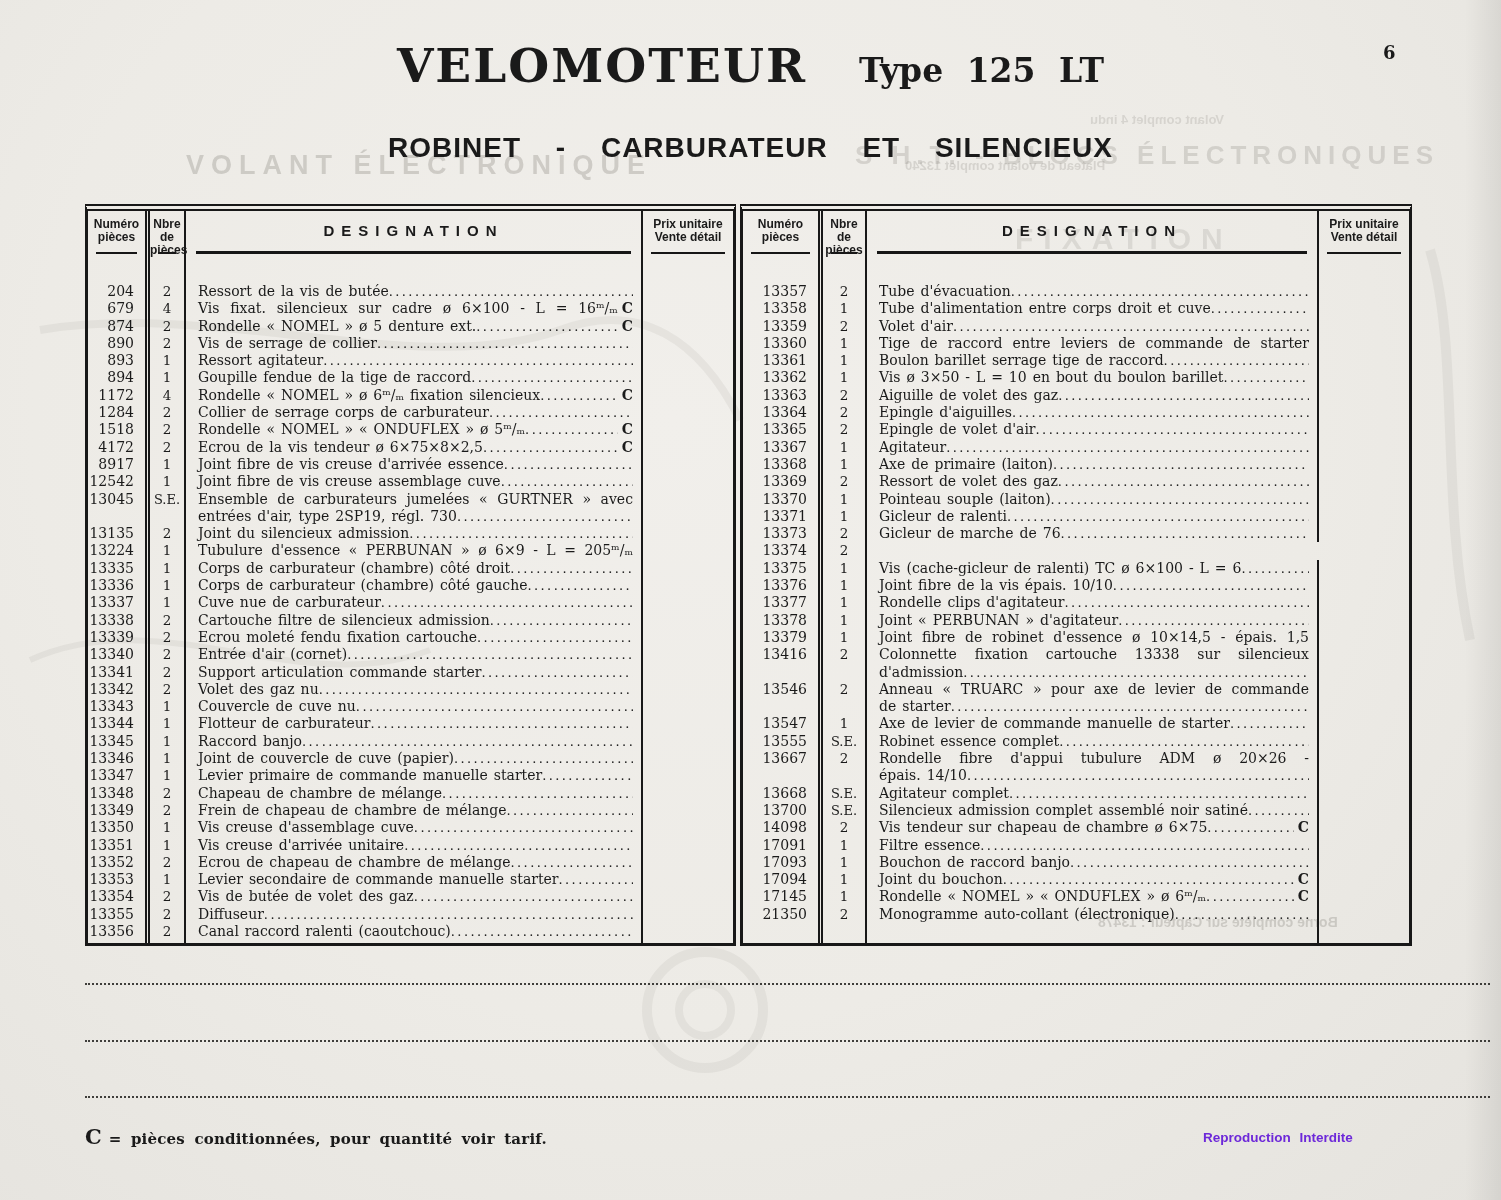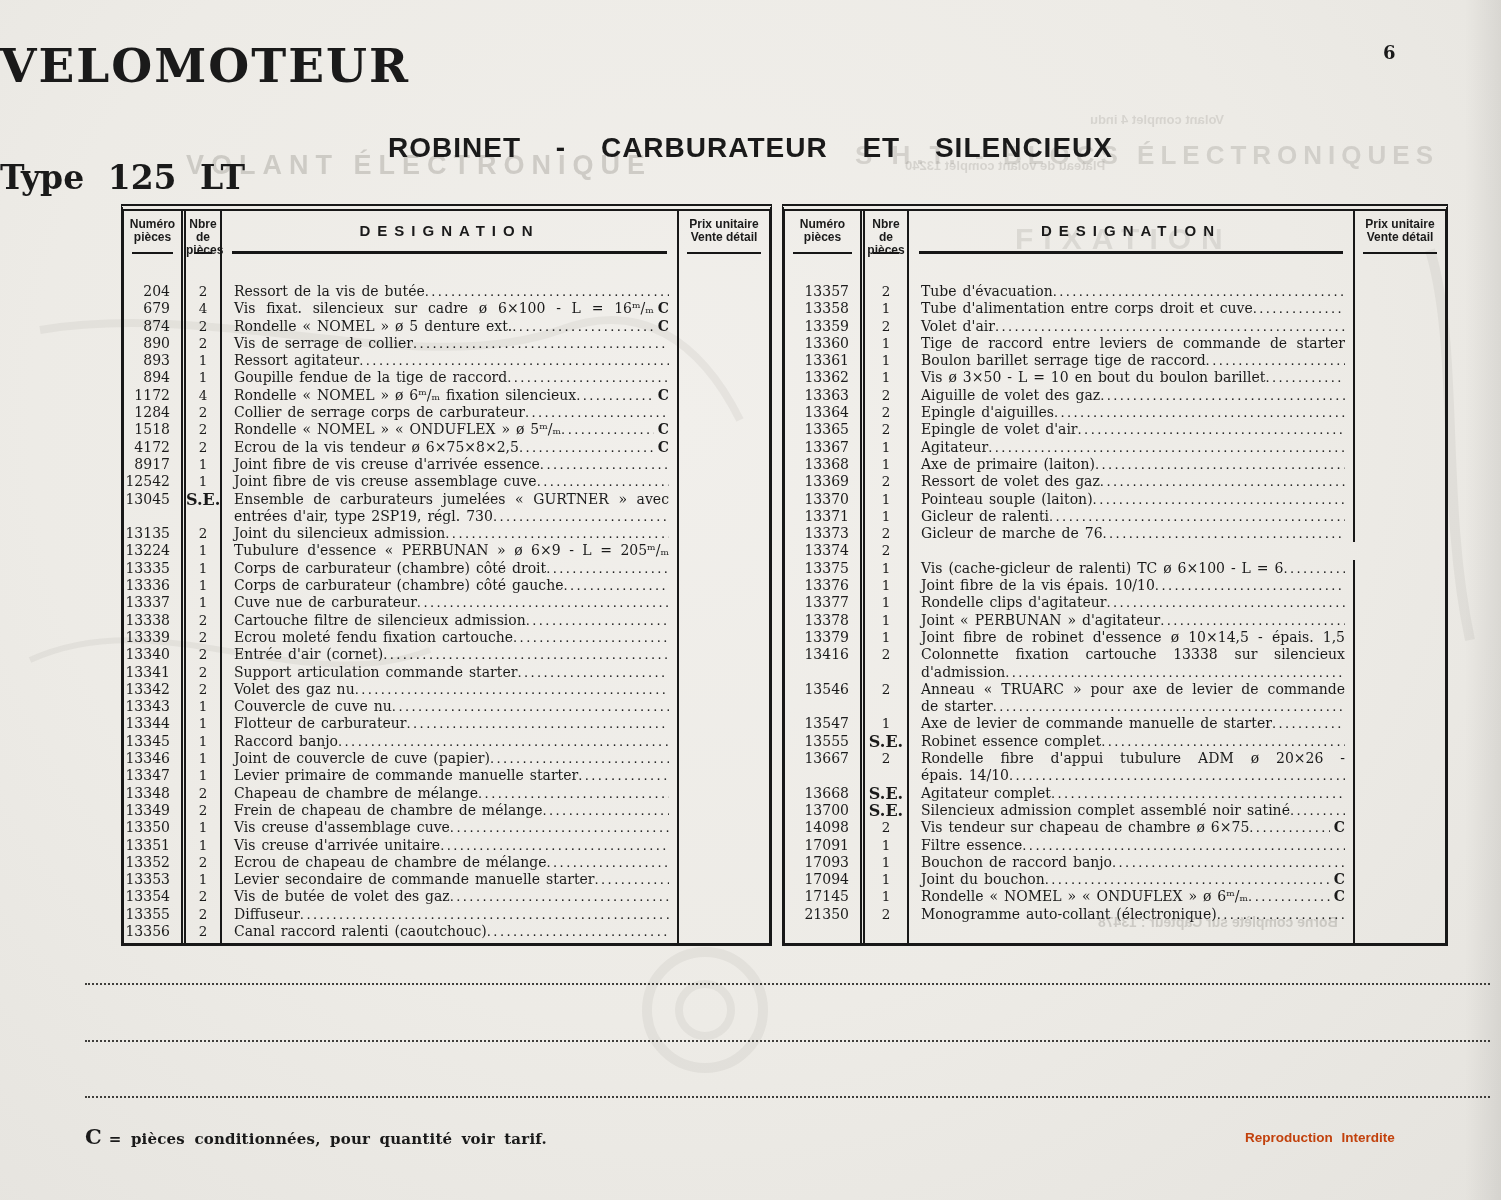--- a/index.html
+++ b/index.html
@@ -10,27 +10,27 @@
   }
   .layer{position:absolute;inset:0;}
   #ghosts{z-index:0;}
   #content{z-index:1;}
   .ghost{position:absolute;font-family:"Liberation Sans",sans-serif;font-weight:700;
          color:#8f8c85;white-space:nowrap;}
   .ghost.mir{transform:scaleX(-1);}
   
   .pagenum{position:absolute;left:1383px;top:42px;font:700 18px "DejaVu Serif",serif;}
   .titlebar{position:absolute;top:42px;left:0;width:100%;display:flex;justify-content:center;
-            align-items:baseline;gap:72px;flex-direction:column;}
+            align-items:baseline;gap:52px;}
   .title-main{font:700 47px/1 "DejaVu Serif",serif;letter-spacing:2px;}
   .title-type{font:700 33px/1 "DejaVu Serif",serif;word-spacing:12px;}
   .subtitle{position:absolute;top:133px;left:0;width:100%;text-align:center;
             font:700 28px/1.1 "Liberation Sans",sans-serif;letter-spacing:1px;word-spacing:26px;}
   
-  .tables{position:absolute;left:85px;top:204px;width:1327px;height:742px;display:flex;gap:10px;margin-left:36px;}
+  .tables{position:absolute;left:85px;top:204px;width:1327px;height:742px;display:flex;gap:4px;}
   .ptable{border:3px solid #181818;border-top:7px double #181818;display:flex;flex-direction:column;
           box-sizing:border-box;}
   .ptable.left{width:651px;}
   .ptable.right{flex:1;}
   .thead{display:grid;height:44px;flex:0 0 auto;}
   .left  .thead,.left  .row{grid-template-columns:62px 36px 1fr 90px;}
   .right .thead,.right .row{grid-template-columns:80px 44px 1fr 90px;}
   .th{font:700 12px/13px "Liberation Sans",sans-serif;text-align:center;padding-top:7px;
       white-space:pre-line;
       background:linear-gradient(#161616,#161616) no-repeat center bottom 3px / calc(100% - 16px) 2px;}
@@ -39,37 +39,37 @@
   .b-dbl{border-right:5px double #181818;}
   .b-sol{border-right:2px solid #181818;}
   .tbody{flex:1;display:flex;flex-direction:column;overflow:hidden;}
   .row{display:grid;flex:0 0 auto;line-height:17.3px;min-height:17.3px;}
   .row.spacer{height:28px;}
   .row.filler{flex:1;}
   .c{box-sizing:border-box;}
   .c-num{border-right:5px double #181818;text-align:right;padding-right:11px;
          font-size:14px;font-family:"DejaVu Serif",serif;}
   .c-qty{border-right:2px solid #181818;text-align:center;font-size:13.5px;}
-  .c-qty.se{font-weight:700;font-size:16px;}
+  .c-qty.se{font-weight:400;font-size:13px;}
   .c-des{border-right:2px solid #181818;padding:0 8px 0 12px;font-size:14px;word-spacing:1.5px;
          display:flex;align-items:baseline;overflow:hidden;}
   .c-des .txt{white-space:nowrap;flex:0 0 auto;}
   .c-des.fill .txt{flex:1;white-space:normal;text-align:justify;text-align-last:justify;}
   .dots{flex:1;overflow:hidden;white-space:nowrap;}
   .dots::before{content:"..........................................................................................................................";
                 letter-spacing:2.4px;font-size:13px;}
   .flag{font-weight:700;padding-left:4px;flex:0 0 auto;}
   
   .dotline{position:absolute;left:85px;width:1405px;height:0;border-top:2.5px dotted #3f3e3b;}
   
   .footnote{position:absolute;left:85px;top:1124px;display:flex;align-items:baseline;}
   .footnote .fc{font:700 21px "DejaVu Serif",serif;}
   .footnote .ft{font:700 15px "DejaVu Serif",serif;padding-left:7px;word-spacing:4px;letter-spacing:0.2px;}
-  .footright{position:absolute;left:1245px;top:1130px;font:700 13.5px "Liberation Sans",sans-serif;
-             word-spacing:5px;color:#c2410c;}
+  .footright{position:absolute;left:1203px;top:1130px;font:700 13.5px "Liberation Sans",sans-serif;
+             word-spacing:5px;color:#6d28d9;}
   .edge{position:absolute;right:0;top:0;width:36px;height:100%;
         background:linear-gradient(to right, rgba(0,0,0,0), rgba(0,0,0,0.07));}
 </style>
 </head>
 <body>
 
 <div class="layer" id="ghosts">
   <svg width="1501" height="1200" style="position:absolute;inset:0;opacity:0.08">
     <path d="M40,330 C 220,300 420,380 560,330 C 640,300 700,340 740,420" fill="none" stroke="#6b6860" stroke-width="8"></path>
     <path d="M30,660 C 160,600 300,700 430,650" fill="none" stroke="#6b6860" stroke-width="6"></path>

